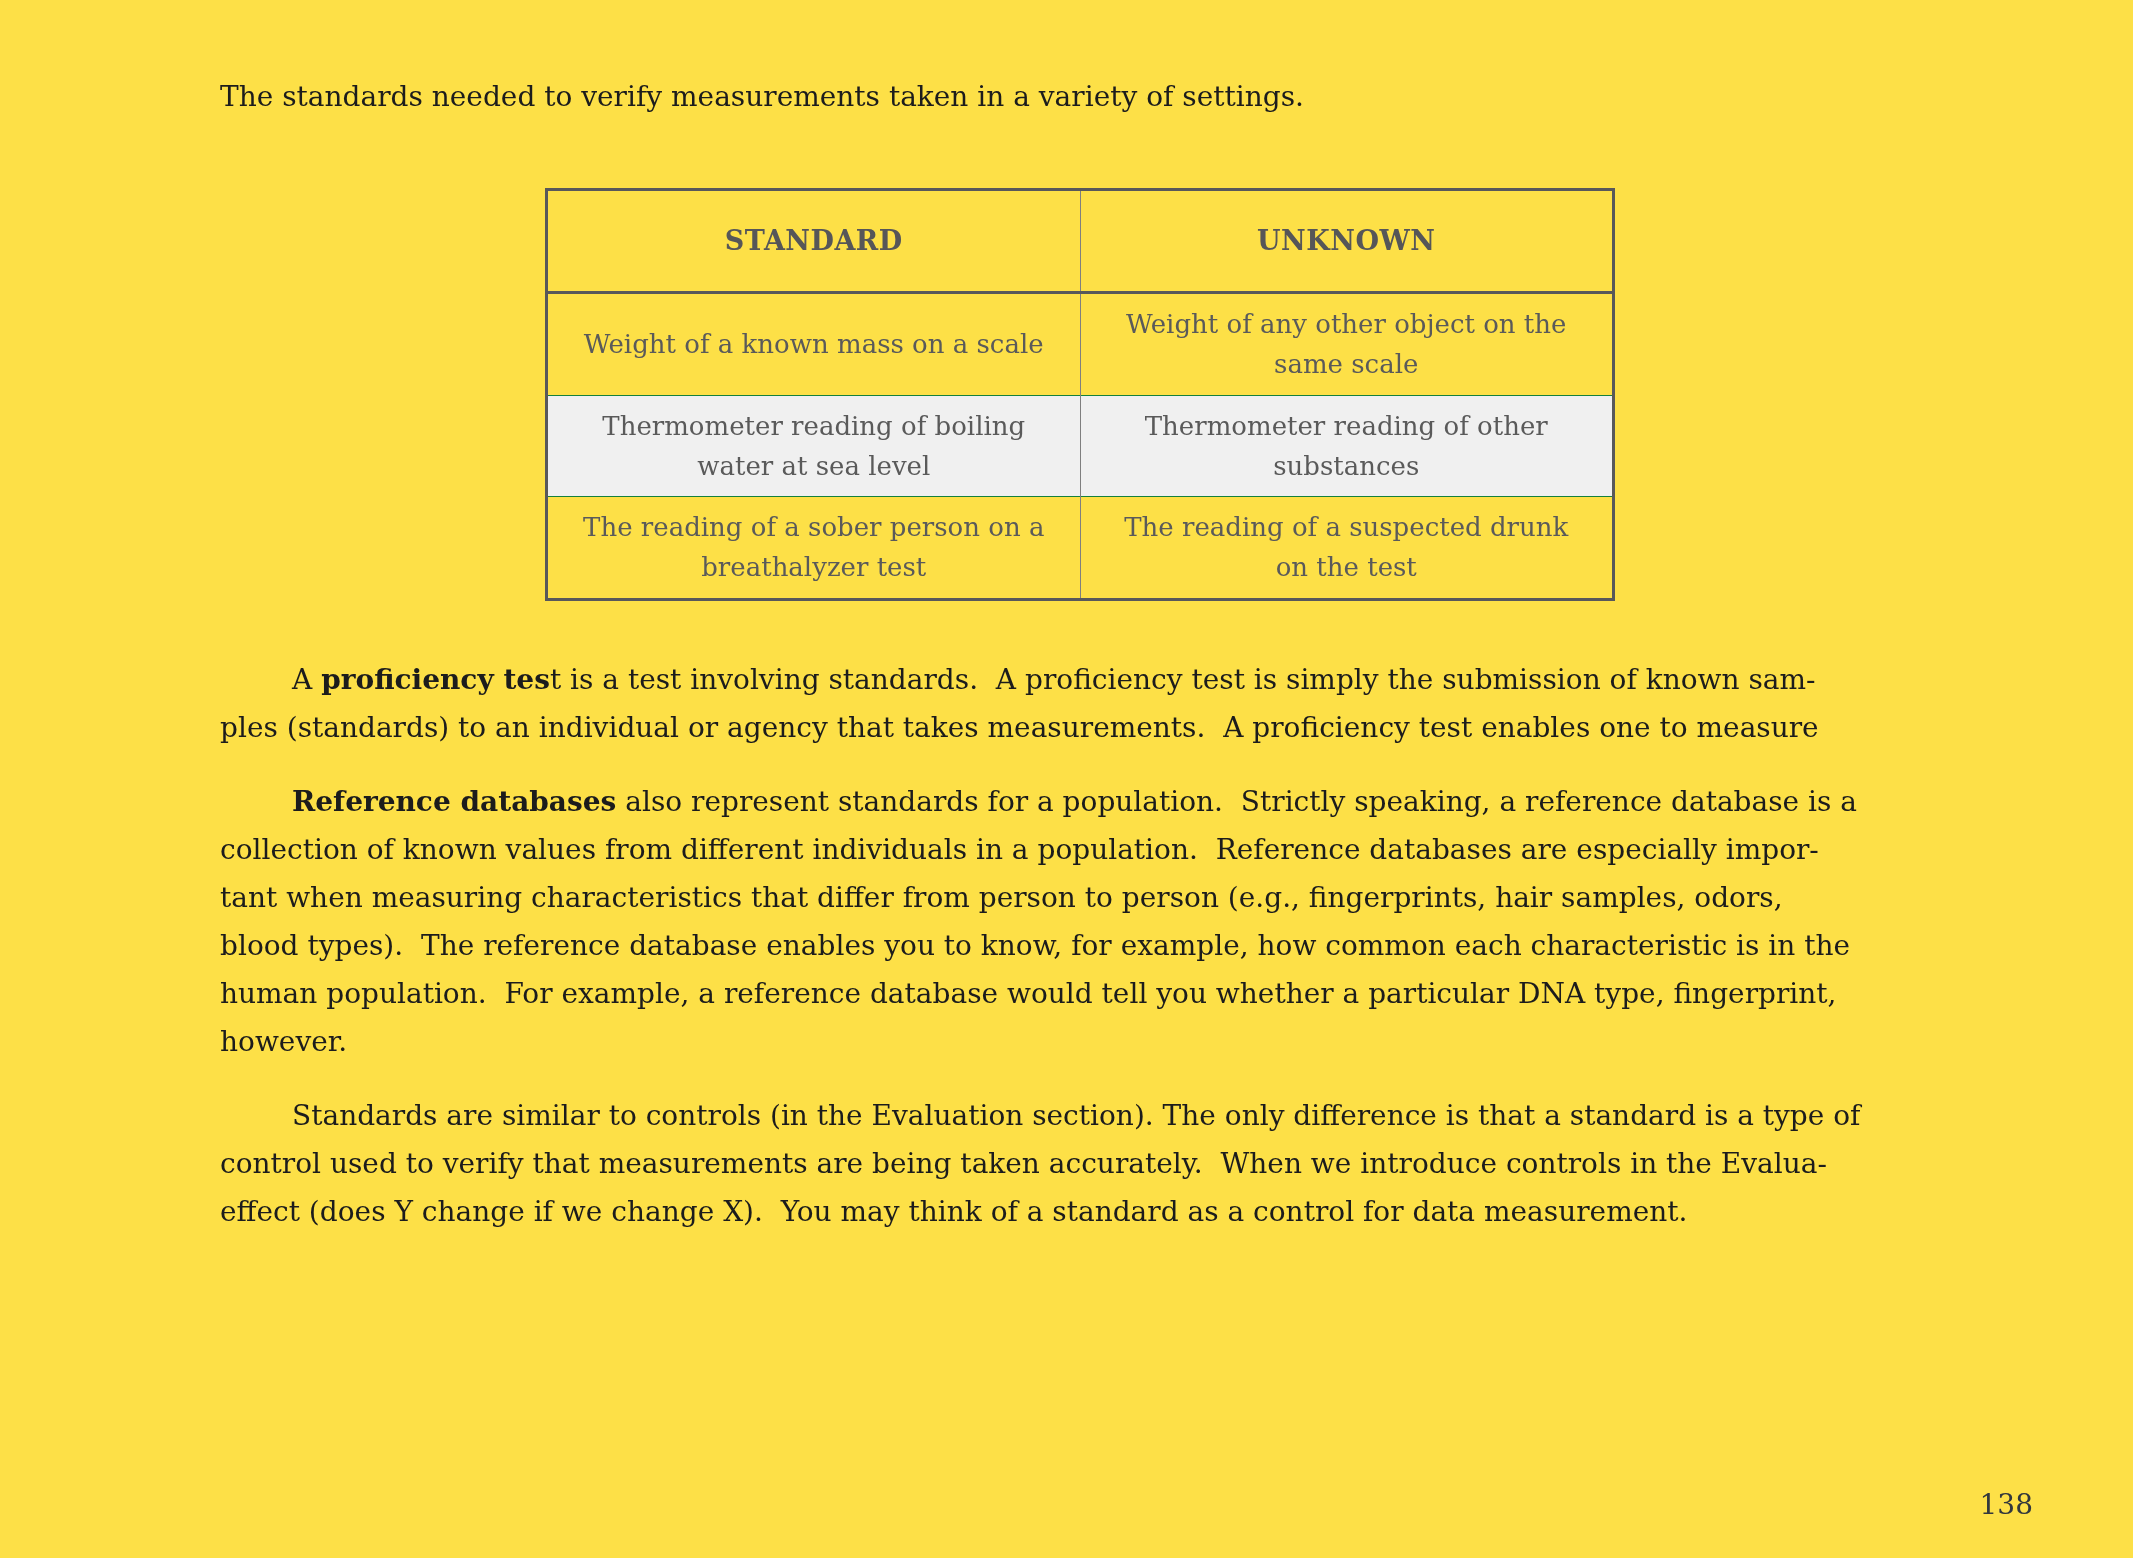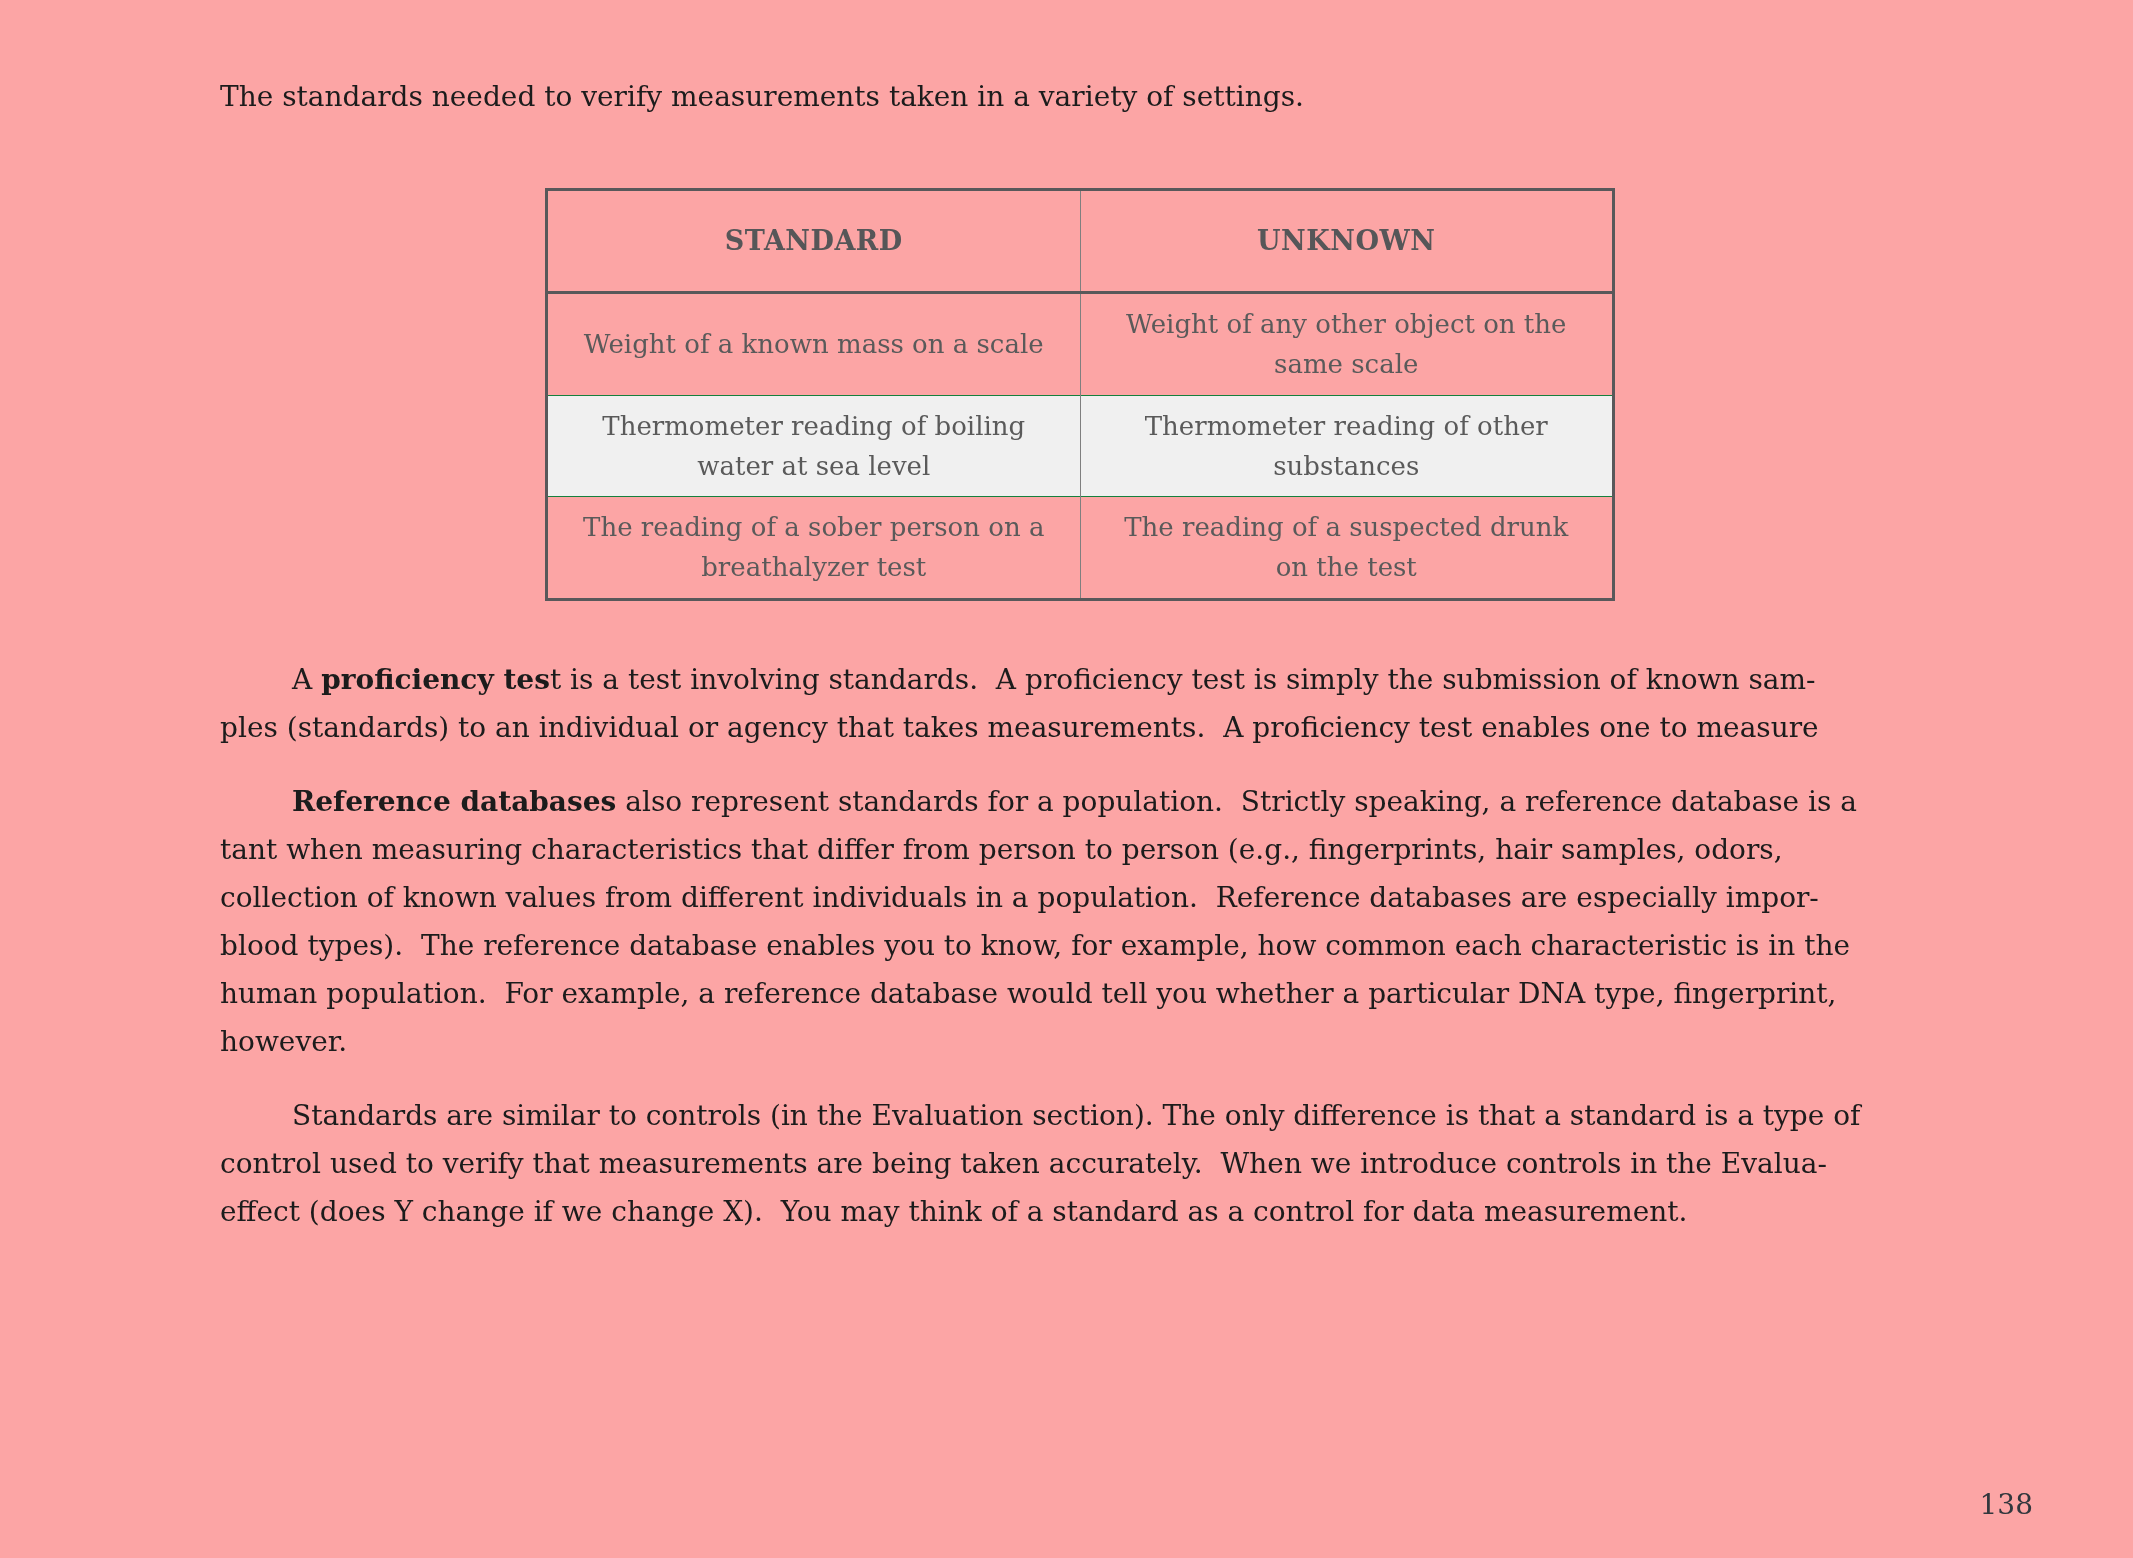--- a/index.html
+++ b/index.html
@@ -4,21 +4,21 @@
 <style>
   html, body {
     margin: 0;
     padding: 0;
     background: #ffffff;
   }
   #page {
     position: relative;
     width: 2133px;
     height: 1558px;
-    background: #fca5a5;
+    background: #fde047;
     font-family: "DejaVu Serif", "Liberation Serif", serif;
     overflow: hidden;
   }
   
   #caption {
     position: absolute;
     left: 220px;
     top: 80px;
     font-size: 28px;
     color: #1c1c1c;
@@ -114,22 +114,22 @@
     </tbody>
   </table>
 
   <div id="body-text">
       <div class="paragraph">
         <div class="text-line indented"><span class="text-run">A </span><span class="text-run bold">proficiency tes</span><span class="text-run">t is a test involving standards.  A proficiency test is simply the submission of known sam-</span></div>
         <div class="text-line"><span class="text-run">ples (standards) to an individual or agency that takes measurements.  A proficiency test enables one to measure</span></div>
       </div>
       <div class="paragraph">
         <div class="text-line indented"><span class="text-run bold">Reference databases</span><span class="text-run"> also represent standards for a population.  Strictly speaking, a reference database is a</span></div>
+        <div class="text-line"><span class="text-run">collection of known values from different individuals in a population.  Reference databases are especially impor-</span></div>
         <div class="text-line"><span class="text-run">tant when measuring characteristics that differ from person to person (e.g., fingerprints, hair samples, odors,</span></div>
-        <div class="text-line"><span class="text-run">collection of known values from different individuals in a population.  Reference databases are especially impor-</span></div>
         <div class="text-line"><span class="text-run">blood types).  The reference database enables you to know, for example, how common each characteristic is in the</span></div>
         <div class="text-line"><span class="text-run">human population.  For example, a reference database would tell you whether a particular DNA type, fingerprint,</span></div>
         <div class="text-line"><span class="text-run">however.</span></div>
       </div>
       <div class="paragraph">
         <div class="text-line indented"><span class="text-run">Standards are similar to controls (in the Evaluation section). The only difference is that a standard is a type of</span></div>
         <div class="text-line"><span class="text-run">control used to verify that measurements are being taken accurately.  When we introduce controls in the Evalua-</span></div>
         <div class="text-line"><span class="text-run">effect (does Y change if we change X).  You may think of a standard as a control for data measurement.</span></div>
       </div>
     </div>

